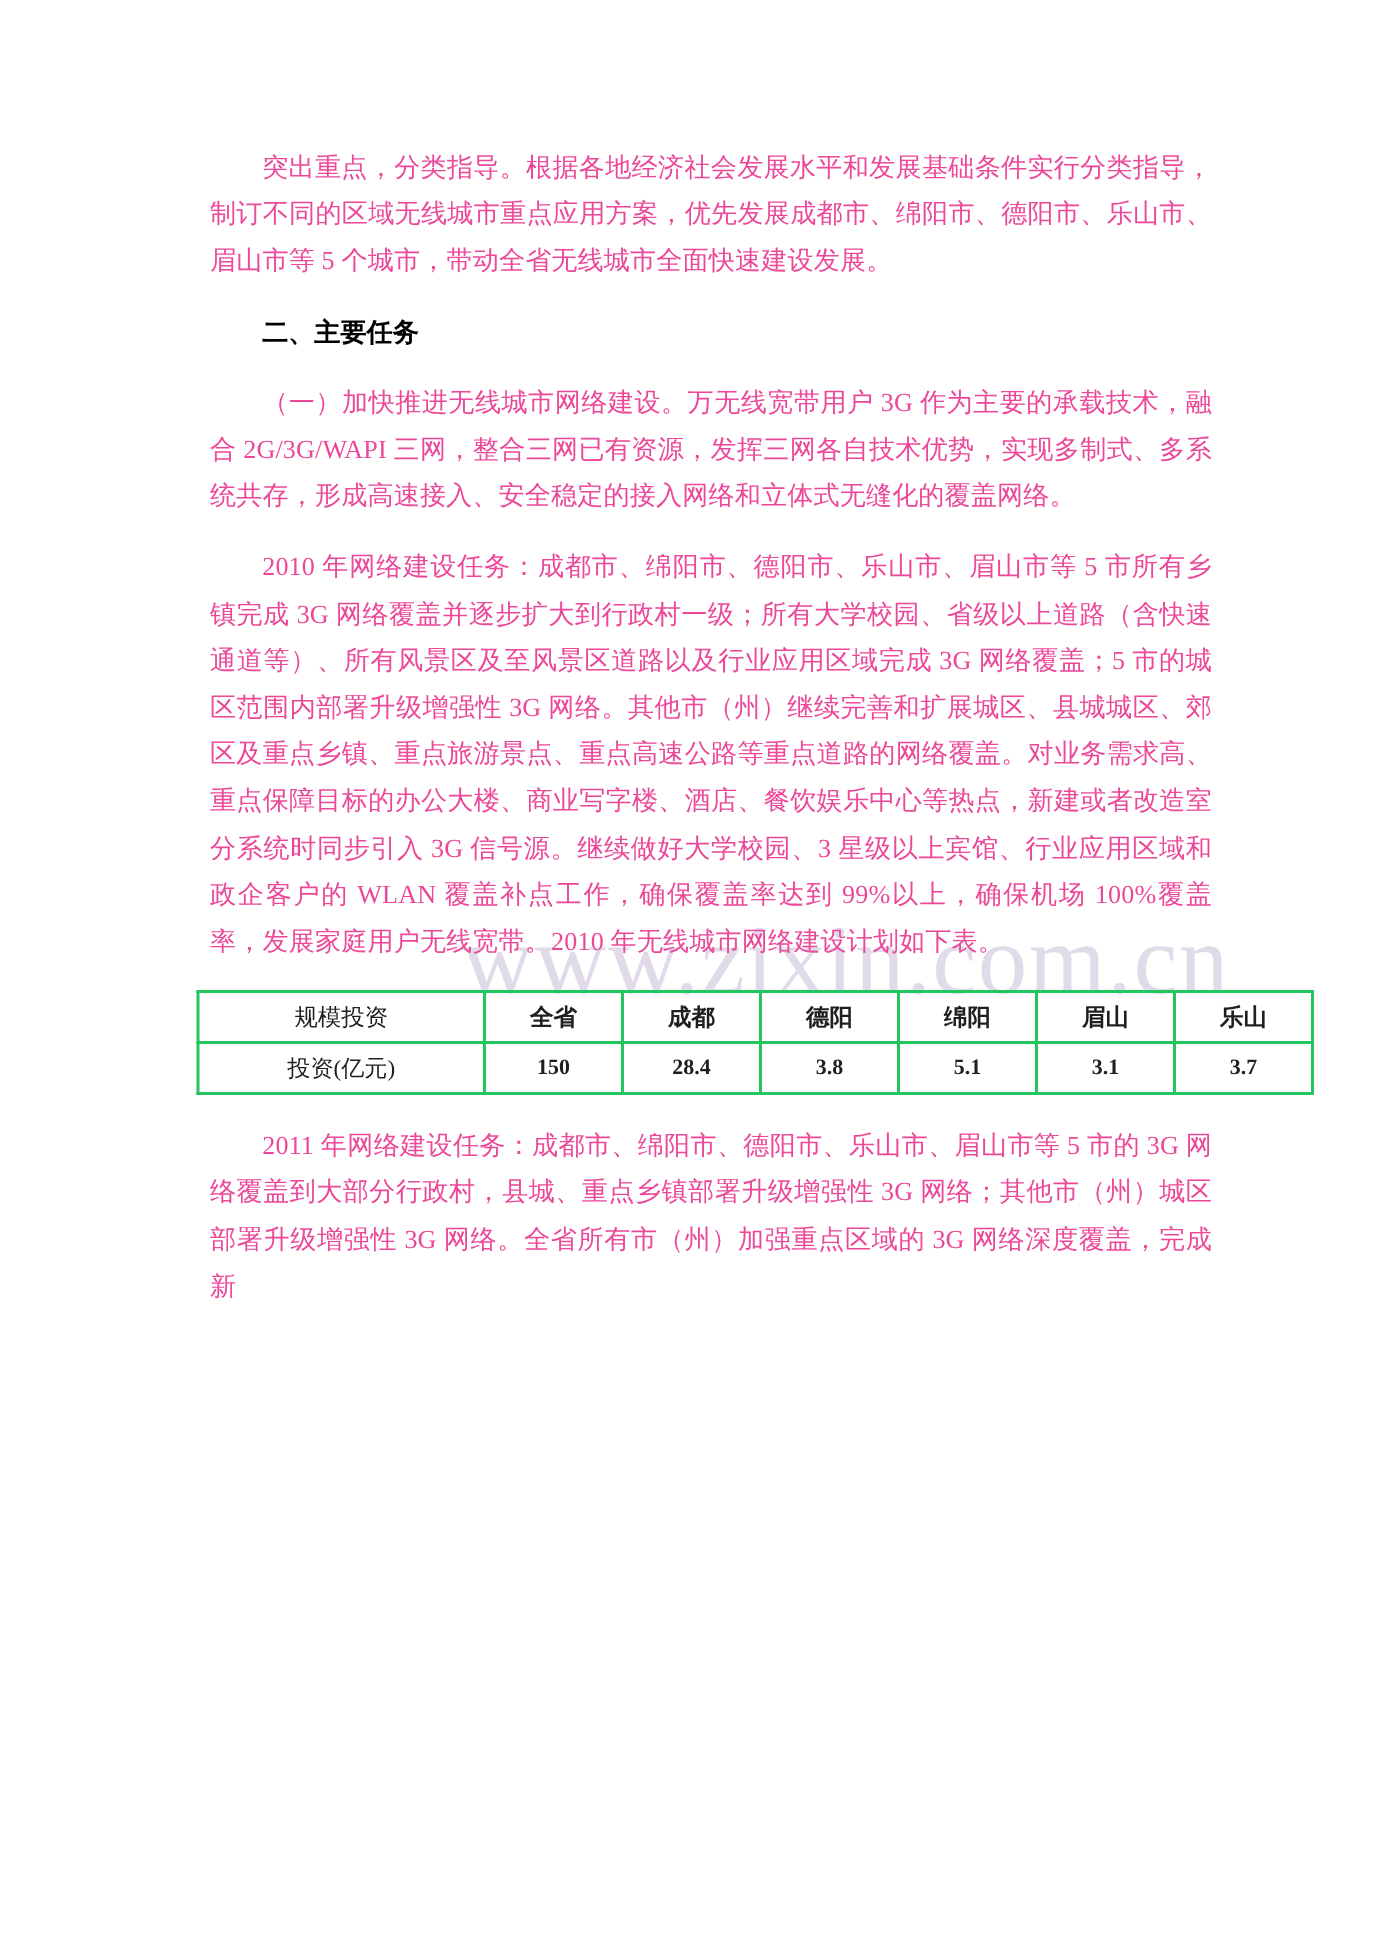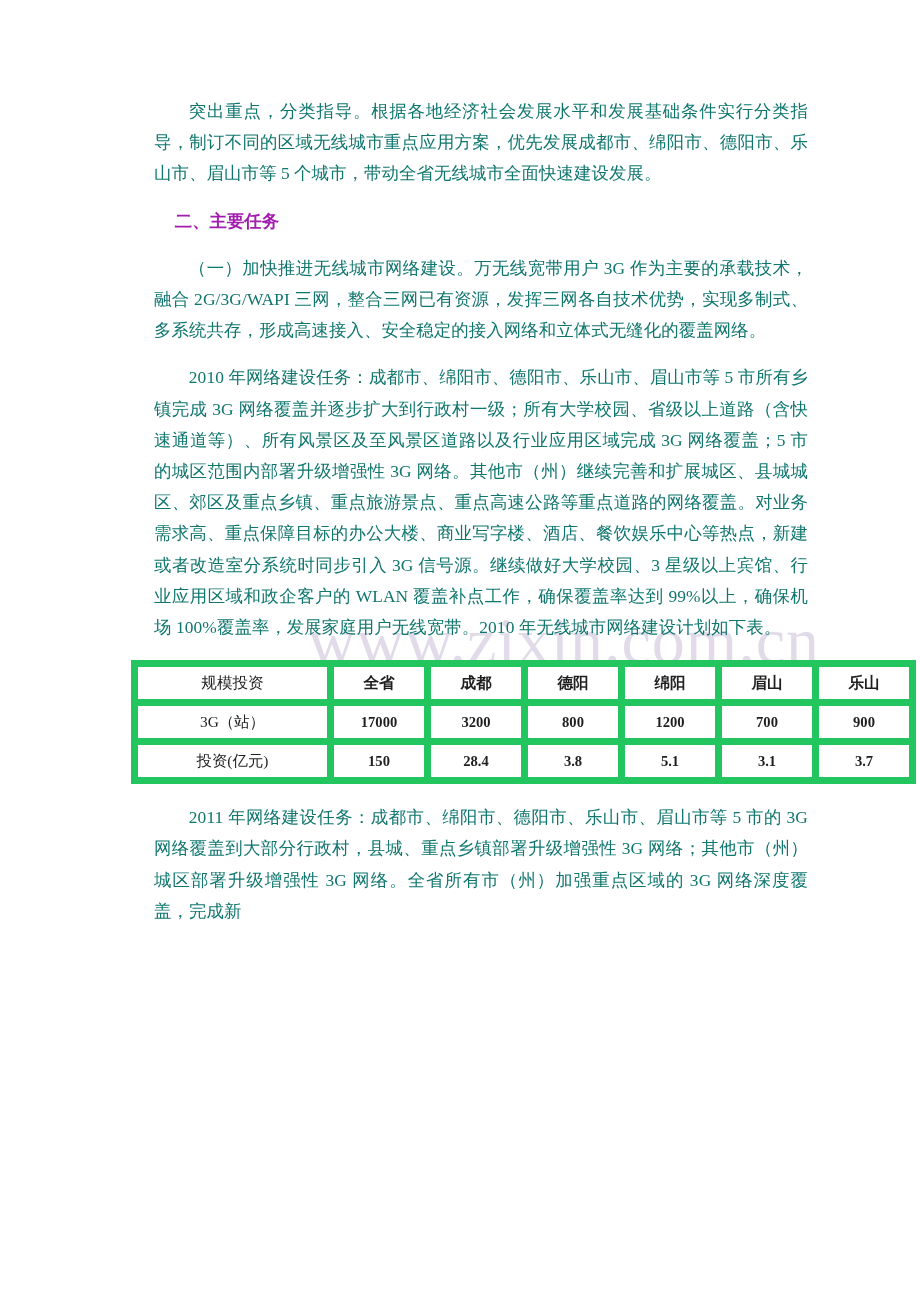--- a/index.html
+++ b/index.html
@@ -43,58 +43,58 @@
     user-select: none;
     z-index: 0;
     line-height: 70px;
     text-align: right;
   }
 
   
   p.para {
     position: relative;
     z-index: 2;
-    margin: 0 0 16px 14px;
+    margin: 0 0 16px 0;
     font-size: 17.4px;
     line-height: 31.2px;
     text-align: justify;
     text-justify: inter-ideograph;
     text-indent: 2em;
     letter-spacing: 0.1px;
-    color: #0f766e;
+    color: #ec4899;
   }
   p.para:last-of-type { margin-bottom: 0; }
 
   h2.heading {
     position: relative;
     z-index: 2;
     margin: 0 0 16px 0;
     font-size: 17.4px;
     line-height: 31.2px;
     font-weight: bold;
     text-indent: 2em;
-    color: #a21caf;
+    color: #000000;
   }
 
   
   .table-wrap {
     position: relative;
     z-index: 2;
     margin: 17px 0 18px -9px;
     width: 703px;
   }
   table.data-table {
     border-collapse: collapse;
     width: 703px;
     table-layout: fixed;
     font-size: 15.2px;
     color: #1f1f1f;
   }
   table.data-table td {
-    border: 7px solid #22c55e;
+    border: 2px solid #22c55e;
     height: 32px;
     text-align: center;
     vertical-align: middle;
     padding: 0 2px;
     white-space: nowrap;
     overflow: hidden;
   }
   table.data-table td.label-cell {
     width: 185px;
     font-size: 15.4px;
@@ -131,29 +131,20 @@
           <tr class="head-row">
             <td class="label-cell">规模投资</td>
             <td class="val-cell val-cell-1">全省</td>
             <td class="val-cell">成都</td>
             <td class="val-cell">德阳</td>
             <td class="val-cell">绵阳</td>
             <td class="val-cell">眉山</td>
             <td class="val-cell">乐山</td>
           </tr>
 
-          <tr>
-            <td class="label-cell">3G（站）</td>
-            <td class="val-cell val-cell-1 num">17000</td>
-            <td class="val-cell num">3200</td>
-            <td class="val-cell num">800</td>
-            <td class="val-cell num">1200</td>
-            <td class="val-cell num">700</td>
-            <td class="val-cell num">900</td>
-          </tr>
 
 
           <tr>
             <td class="label-cell">投资(亿元)</td>
             <td class="val-cell val-cell-1 num">150</td>
             <td class="val-cell num">28.4</td>
             <td class="val-cell num">3.8</td>
             <td class="val-cell num">5.1</td>
             <td class="val-cell num">3.1</td>
             <td class="val-cell num">3.7</td>

